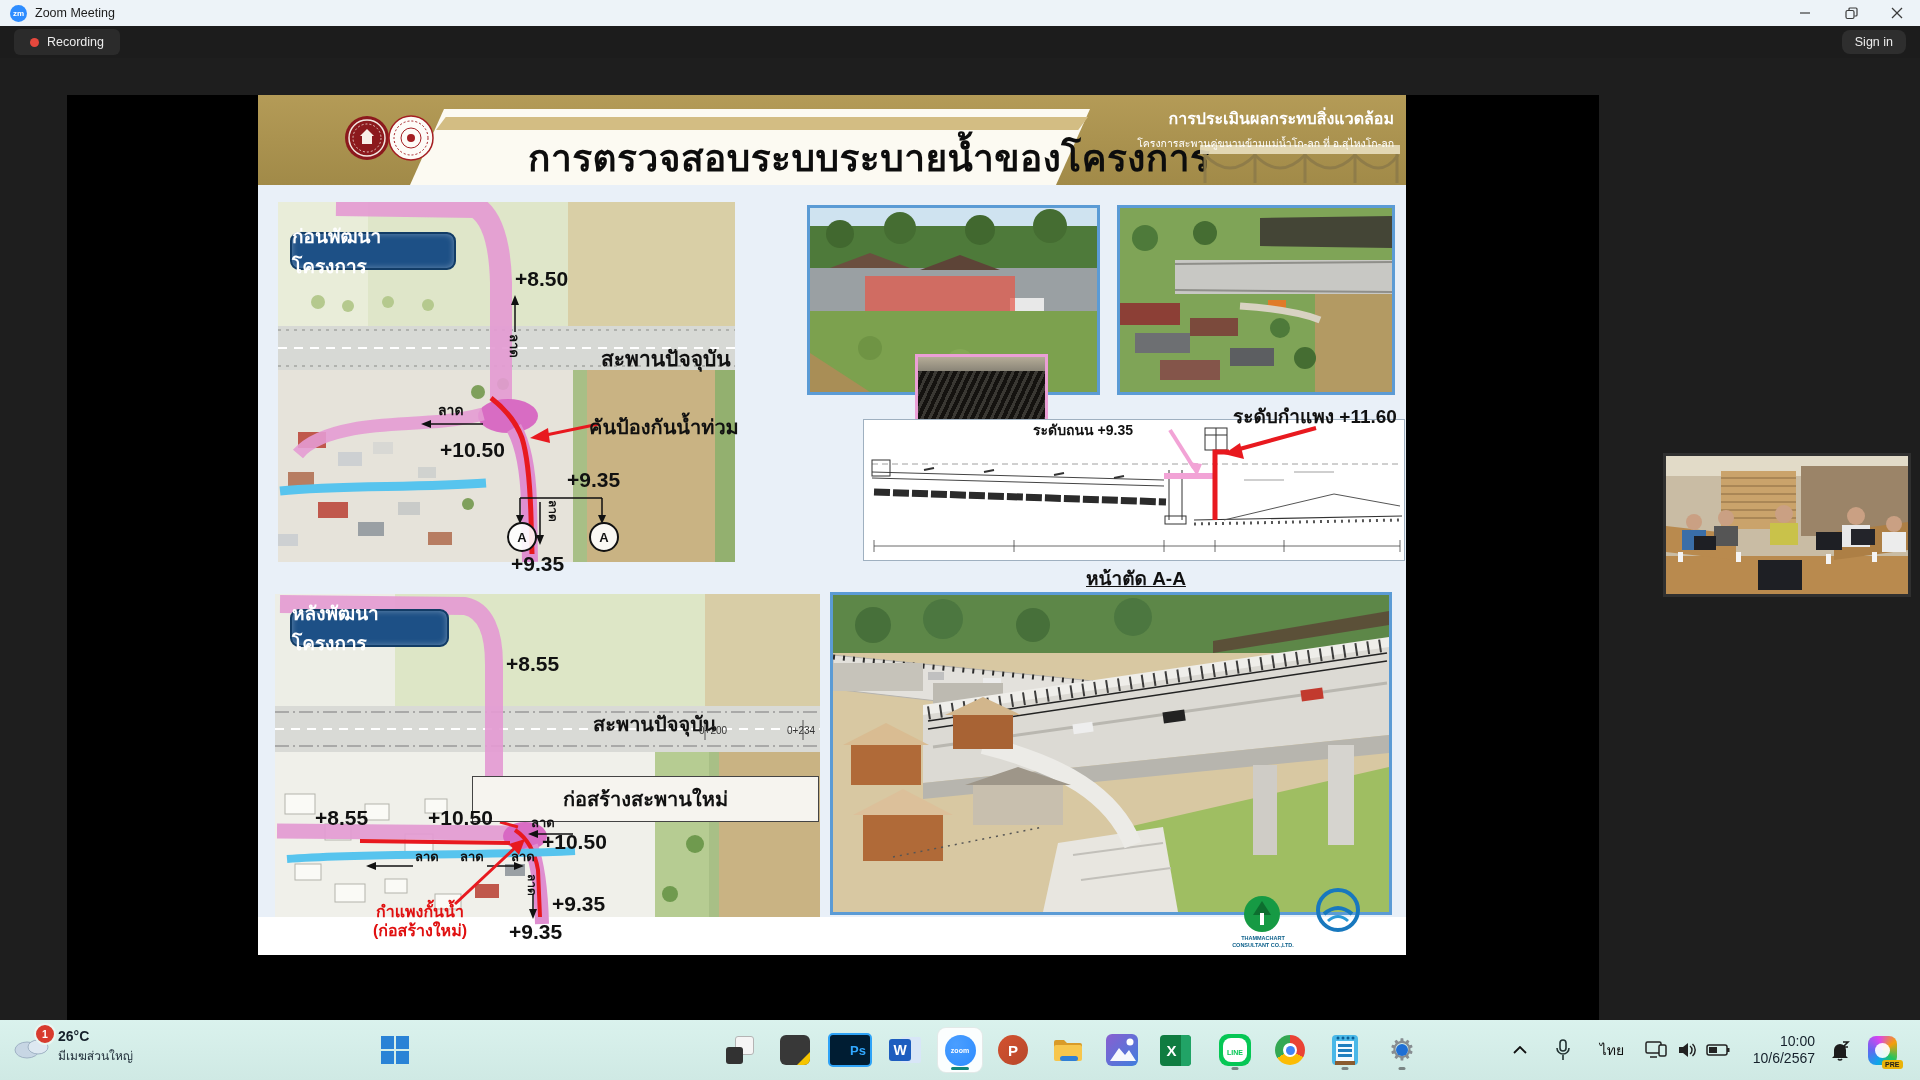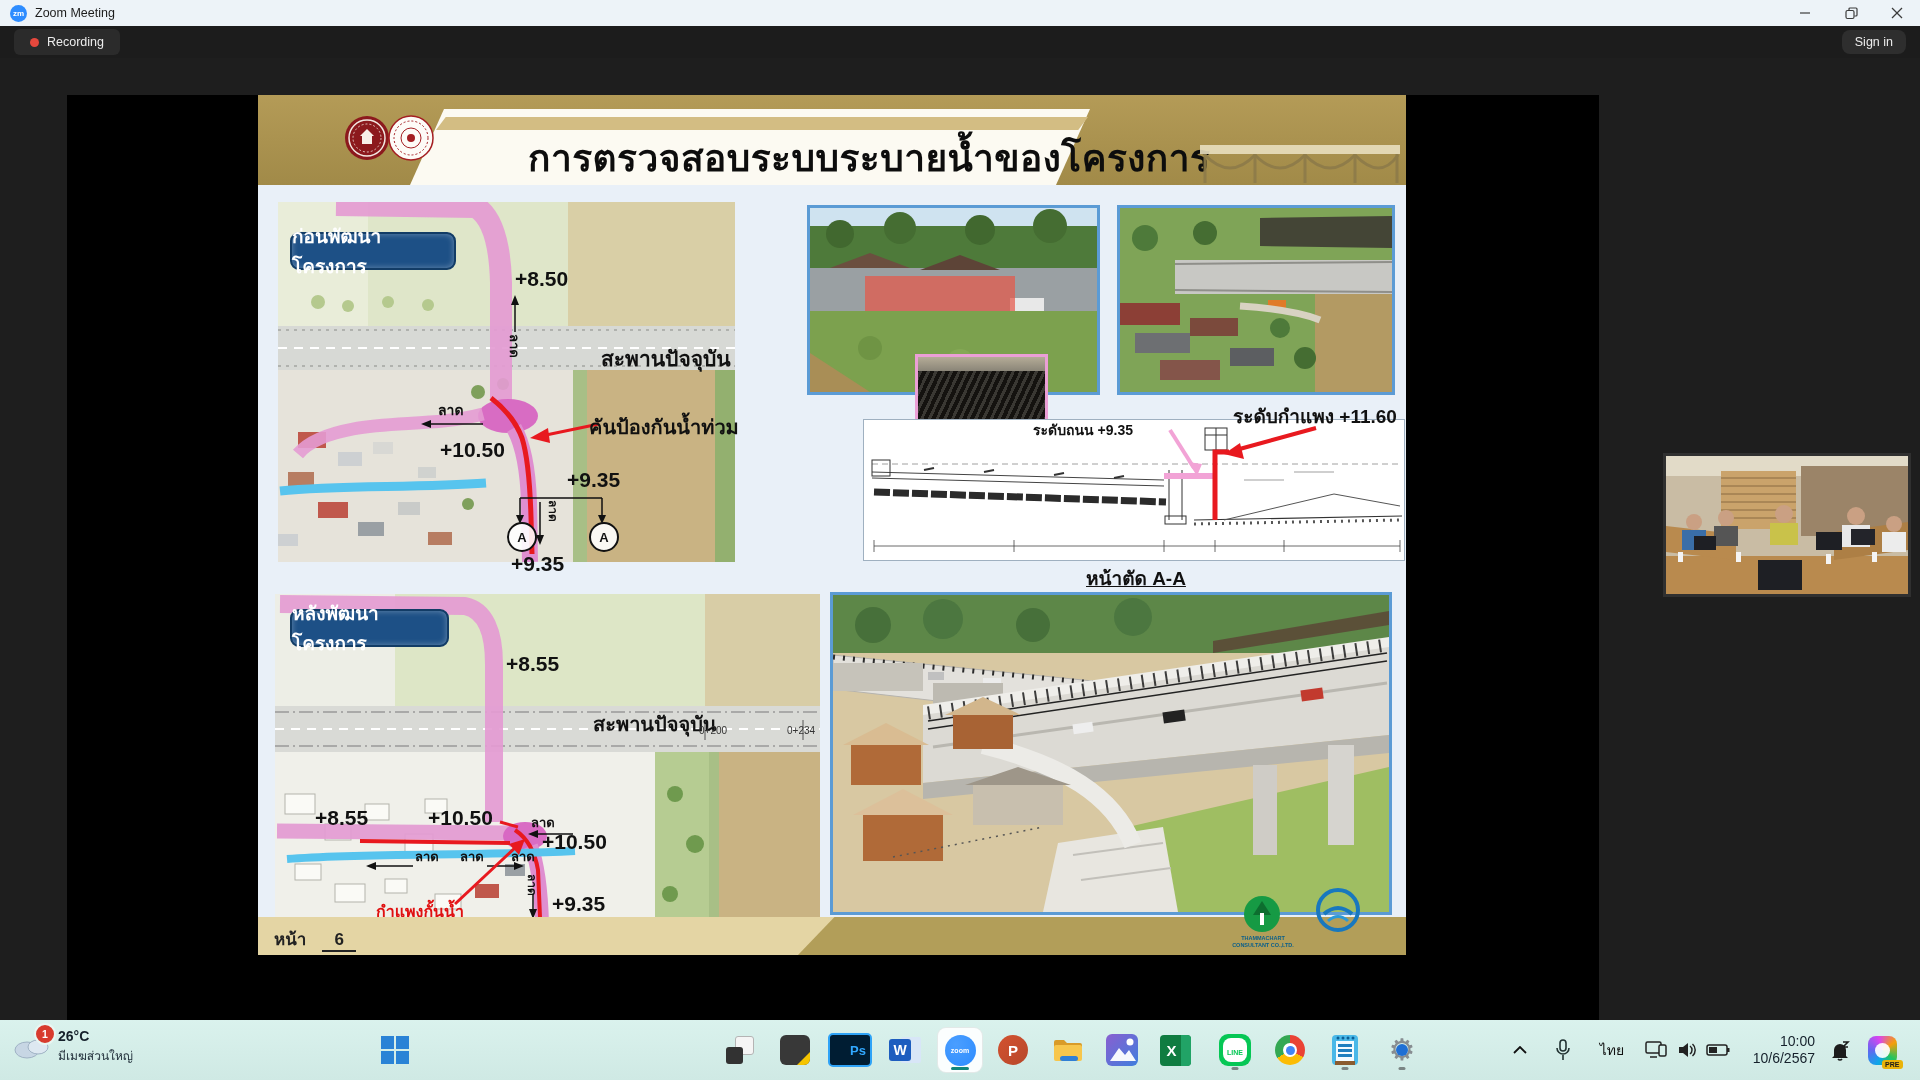--- a/index.html
+++ b/index.html
@@ -170,20 +170,24 @@
       </div>
       <div class="emblem" style="left:130px;">
         <svg width="46" height="46">
           <circle cx="23" cy="23" r="22" fill="#fdfbf7" stroke="#a41e22" stroke-width="1.5"></circle>
           <circle cx="23" cy="23" r="17" fill="none" stroke="#a41e22" stroke-width="1" stroke-dasharray="2 2"></circle>
           <circle cx="23" cy="23" r="10" fill="none" stroke="#a41e22" stroke-width="1"></circle>
           <circle cx="23" cy="23" r="4" fill="#a41e22"></circle>
         </svg>
       </div>
       <div class="h-title">การตรวจสอบระบบระบายน้ำของโครงการ</div>
+      <div class="h-proj">
+        <div class="h-proj-1">การประเมินผลกระทบสิ่งแวดล้อม</div>
+        <div class="h-proj-2">โครงการสะพานคู่ขนานข้ามแม่น้ำโก-ลก ที่ อ.สุไหงโก-ลก</div>
+      </div>
       <div class="h-bridgepic">
         <svg width="200" height="42">
           <rect x="0" y="4" width="200" height="9" fill="#e9dfbf"></rect>
           <path d="M5,14 Q30,40 55,14 M55,14 Q80,40 105,14 M105,14 Q130,40 155,14 M155,14 Q180,40 198,14" stroke="#8d7b49" stroke-width="3" fill="none"></path>
           <line x1="5" y1="13" x2="5" y2="42" stroke="#8d7b49" stroke-width="3"></line>
           <line x1="55" y1="13" x2="55" y2="42" stroke="#8d7b49" stroke-width="3"></line>
           <line x1="105" y1="13" x2="105" y2="42" stroke="#8d7b49" stroke-width="3"></line>
           <line x1="155" y1="13" x2="155" y2="42" stroke="#8d7b49" stroke-width="3"></line>
           <line x1="197" y1="13" x2="197" y2="42" stroke="#8d7b49" stroke-width="3"></line>
         </svg>
@@ -391,20 +395,21 @@
         <line x1="258" y1="300" x2="258" y2="318" stroke="#111" stroke-width="1.5"></line>
         <polygon points="254,315 258,325 262,315" fill="#111"></polygon>
         <line x1="180" y1="310" x2="242" y2="252" stroke="#e8191f" stroke-width="3"></line>
         <polygon points="234,250 250,245 244,261" fill="#e8191f"></polygon>
       </svg>
       <div class="badge" style="left:15px;top:15px;width:155px;height:34px;">หลังพัฒนาโครงการ</div>
       <div class="map-label" style="left:231px;top:58px;font-size:21px;">+8.55</div>
       <div class="map-label" style="left:318px;top:114px;font-size:20px;">สะพานปัจจุบัน</div>
       <div class="map-label" style="left:424px;top:131px;font-size:10px;font-weight:normal;color:#333;">0+200</div>
       <div class="map-label" style="left:512px;top:131px;font-size:10px;font-weight:normal;color:#333;">0+234</div>
+      <div class="new-bridge-box" style="left:197px;top:182px;width:347px;height:46px;">ก่อสร้างสะพานใหม่</div>
       <div class="map-label" style="left:40px;top:212px;font-size:21px;">+8.55</div>
       <div class="map-label" style="left:153px;top:212px;font-size:21px;">+10.50</div>
       <div class="map-label" style="left:256px;top:218px;font-size:13px;">ลาด</div>
       <div class="map-label" style="left:267px;top:236px;font-size:21px;">+10.50</div>
       <div class="map-label" style="left:140px;top:252px;font-size:13px;">ลาด</div>
       <div class="map-label" style="left:185px;top:252px;font-size:13px;">ลาด</div>
       <div class="map-label" style="left:236px;top:252px;font-size:13px;">ลาด</div>
       <div class="vtext" style="left:248px;top:280px;font-size:12px;">ลาด</div>
       <div class="map-label" style="left:277px;top:298px;font-size:21px;">+9.35</div>
       <div class="map-label red-note" style="left:85px;top:305px;font-size:16px;width:120px;text-align:center;">กำแพงกั้นน้ำ</div>
@@ -450,26 +455,20 @@
         <rect x="120" y="120" width="60" height="34" fill="#a86334"></rect>
         <polygon points="112,120 150,102 188,120" fill="#d2b68c"></polygon>
         <rect x="30" y="220" width="80" height="46" fill="#b06a38"></rect>
         <polygon points="20,220 70,194 120,220" fill="#dcc09a"></polygon>
         <rect x="140" y="190" width="90" height="40" fill="#c8bfae"></rect>
         <polygon points="132,190 185,172 238,190" fill="#9e9689"></polygon>
         <line x1="60" y1="262" x2="210" y2="232" stroke="#555" stroke-width="1.5" stroke-dasharray="2 5"></line>
       </svg>
     </div>
 
-    <div class="s-footer">
-      <div class="s-footer-wedge"></div>
-      <div class="page-label">
-        <span>หน้า</span><span class="page-num">6</span>
-      </div>
-    </div>
 
     <div class="abs" style="left:985px;top:800px;z-index:5;">
       <svg width="38" height="38">
         <circle cx="19" cy="19" r="18" fill="#169a44"></circle>
         <polygon points="19,6 28,20 10,20" fill="#0d6e2f"></polygon>
         <rect x="17" y="18" width="4" height="12" fill="#fff"></rect>
       </svg>
     </div>
     <div class="logo-caption" style="left:955px;top:840px;width:100px;z-index:5;">
       <div>THAMMACHART</div>

